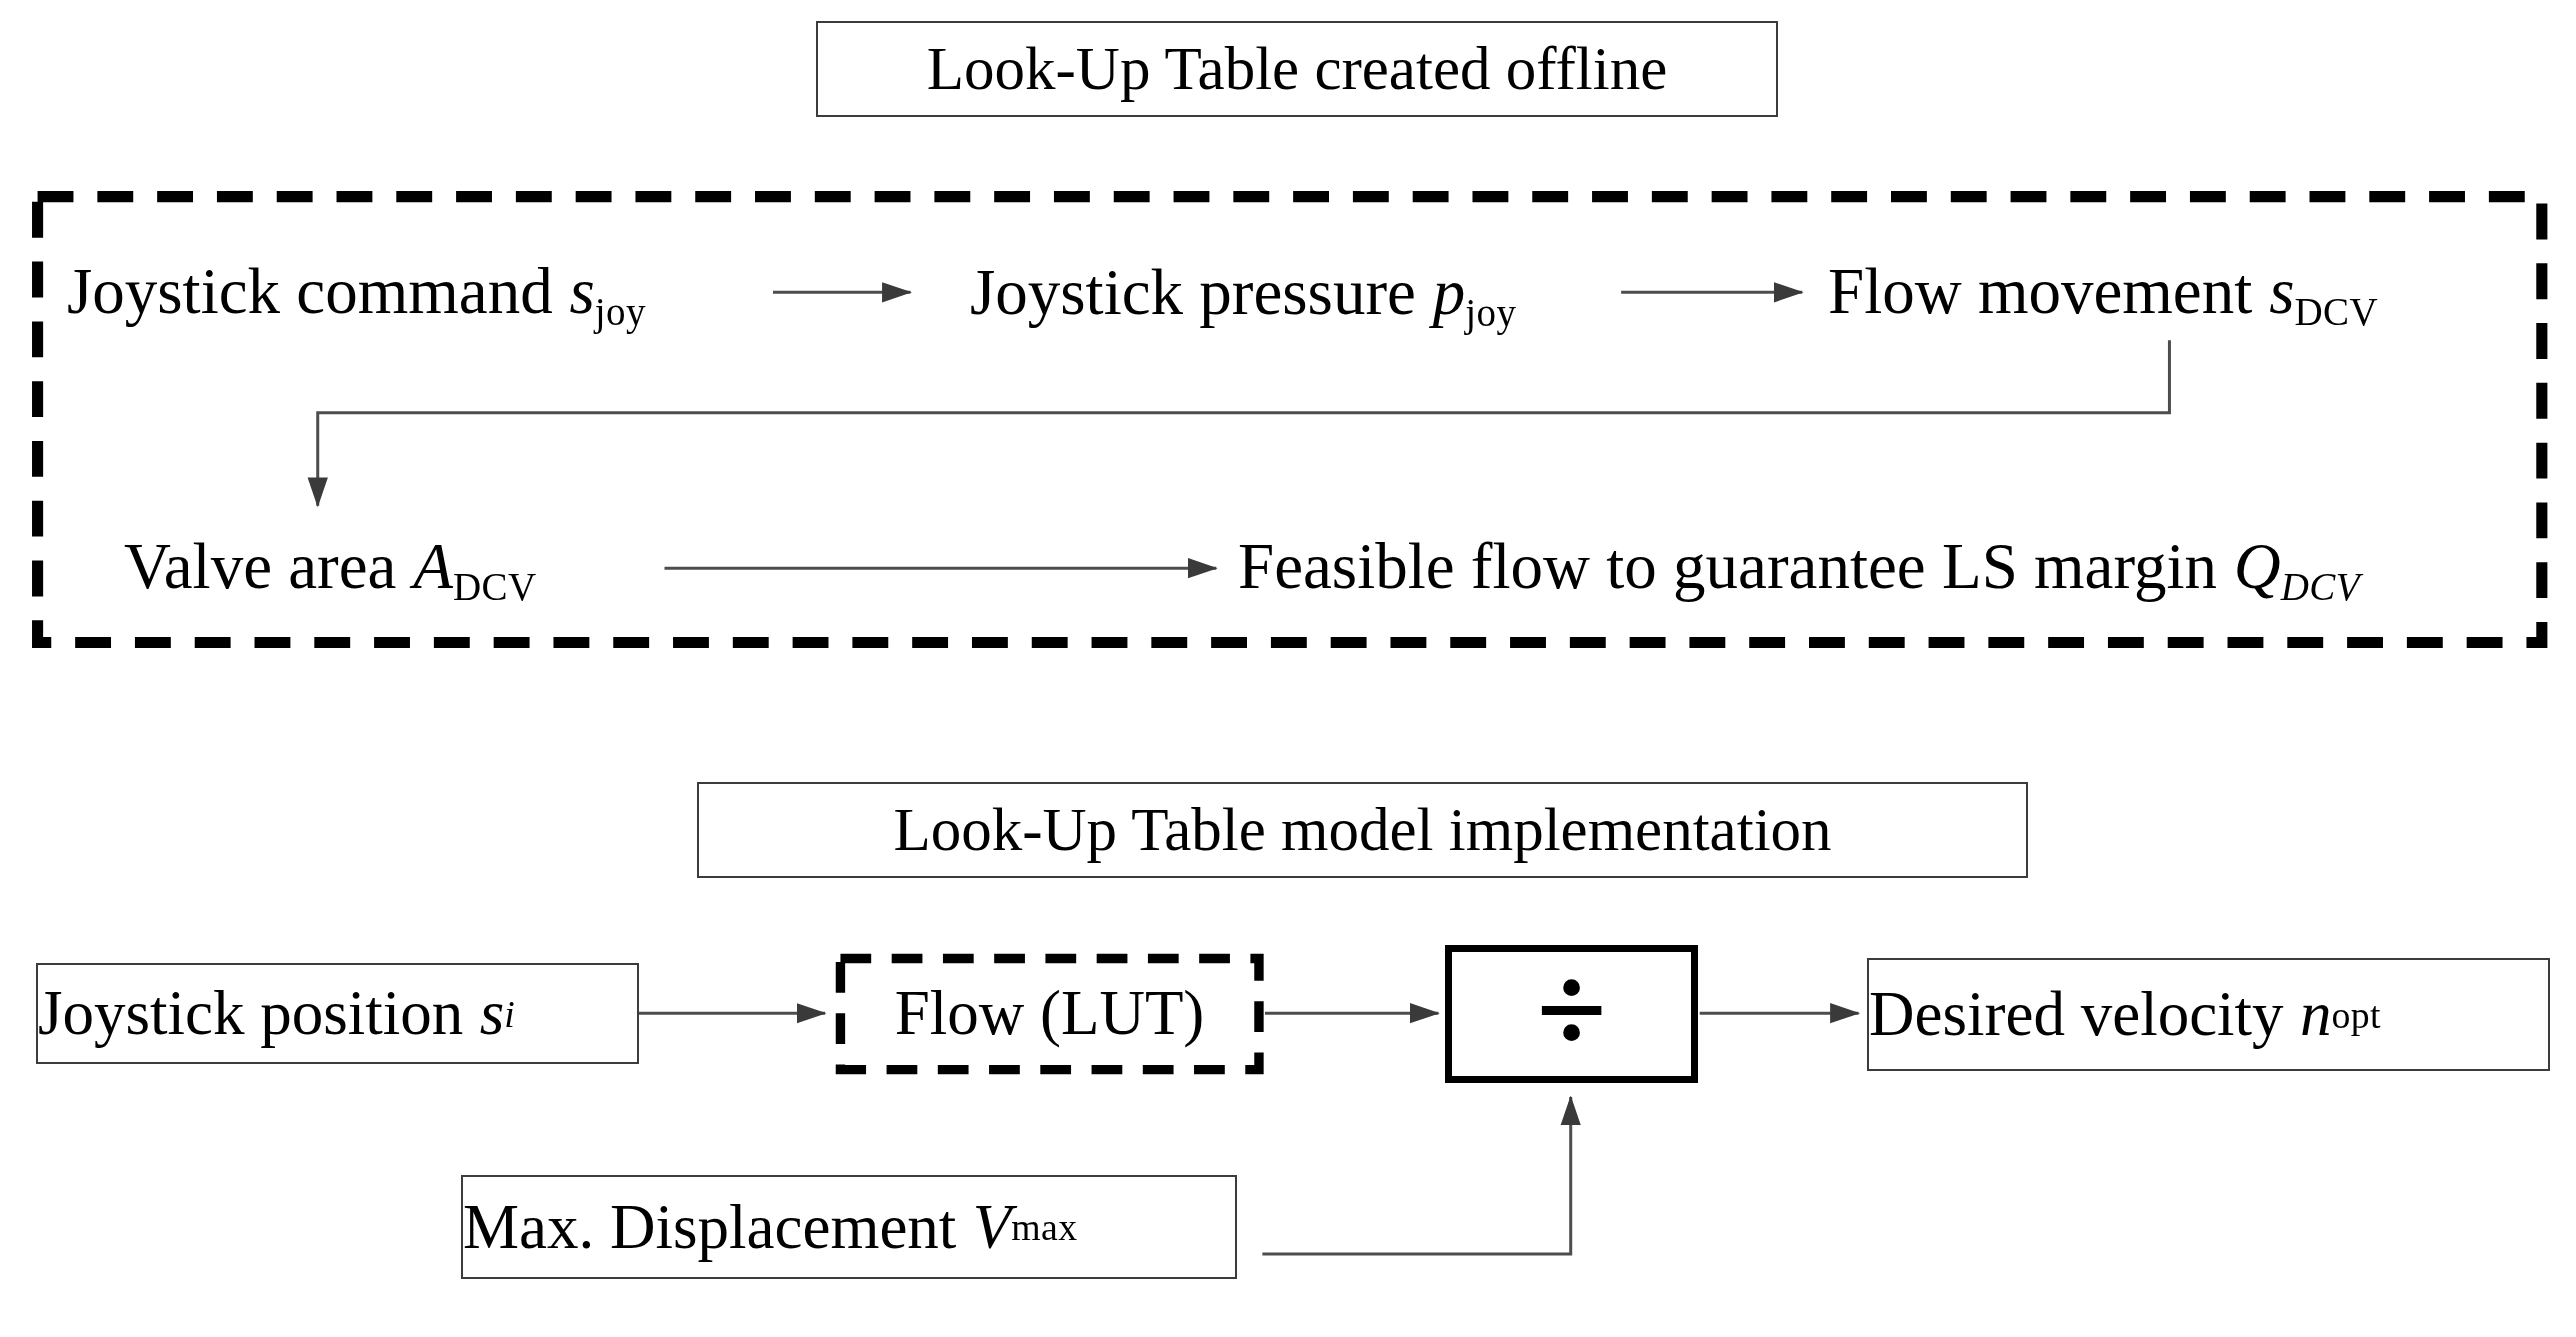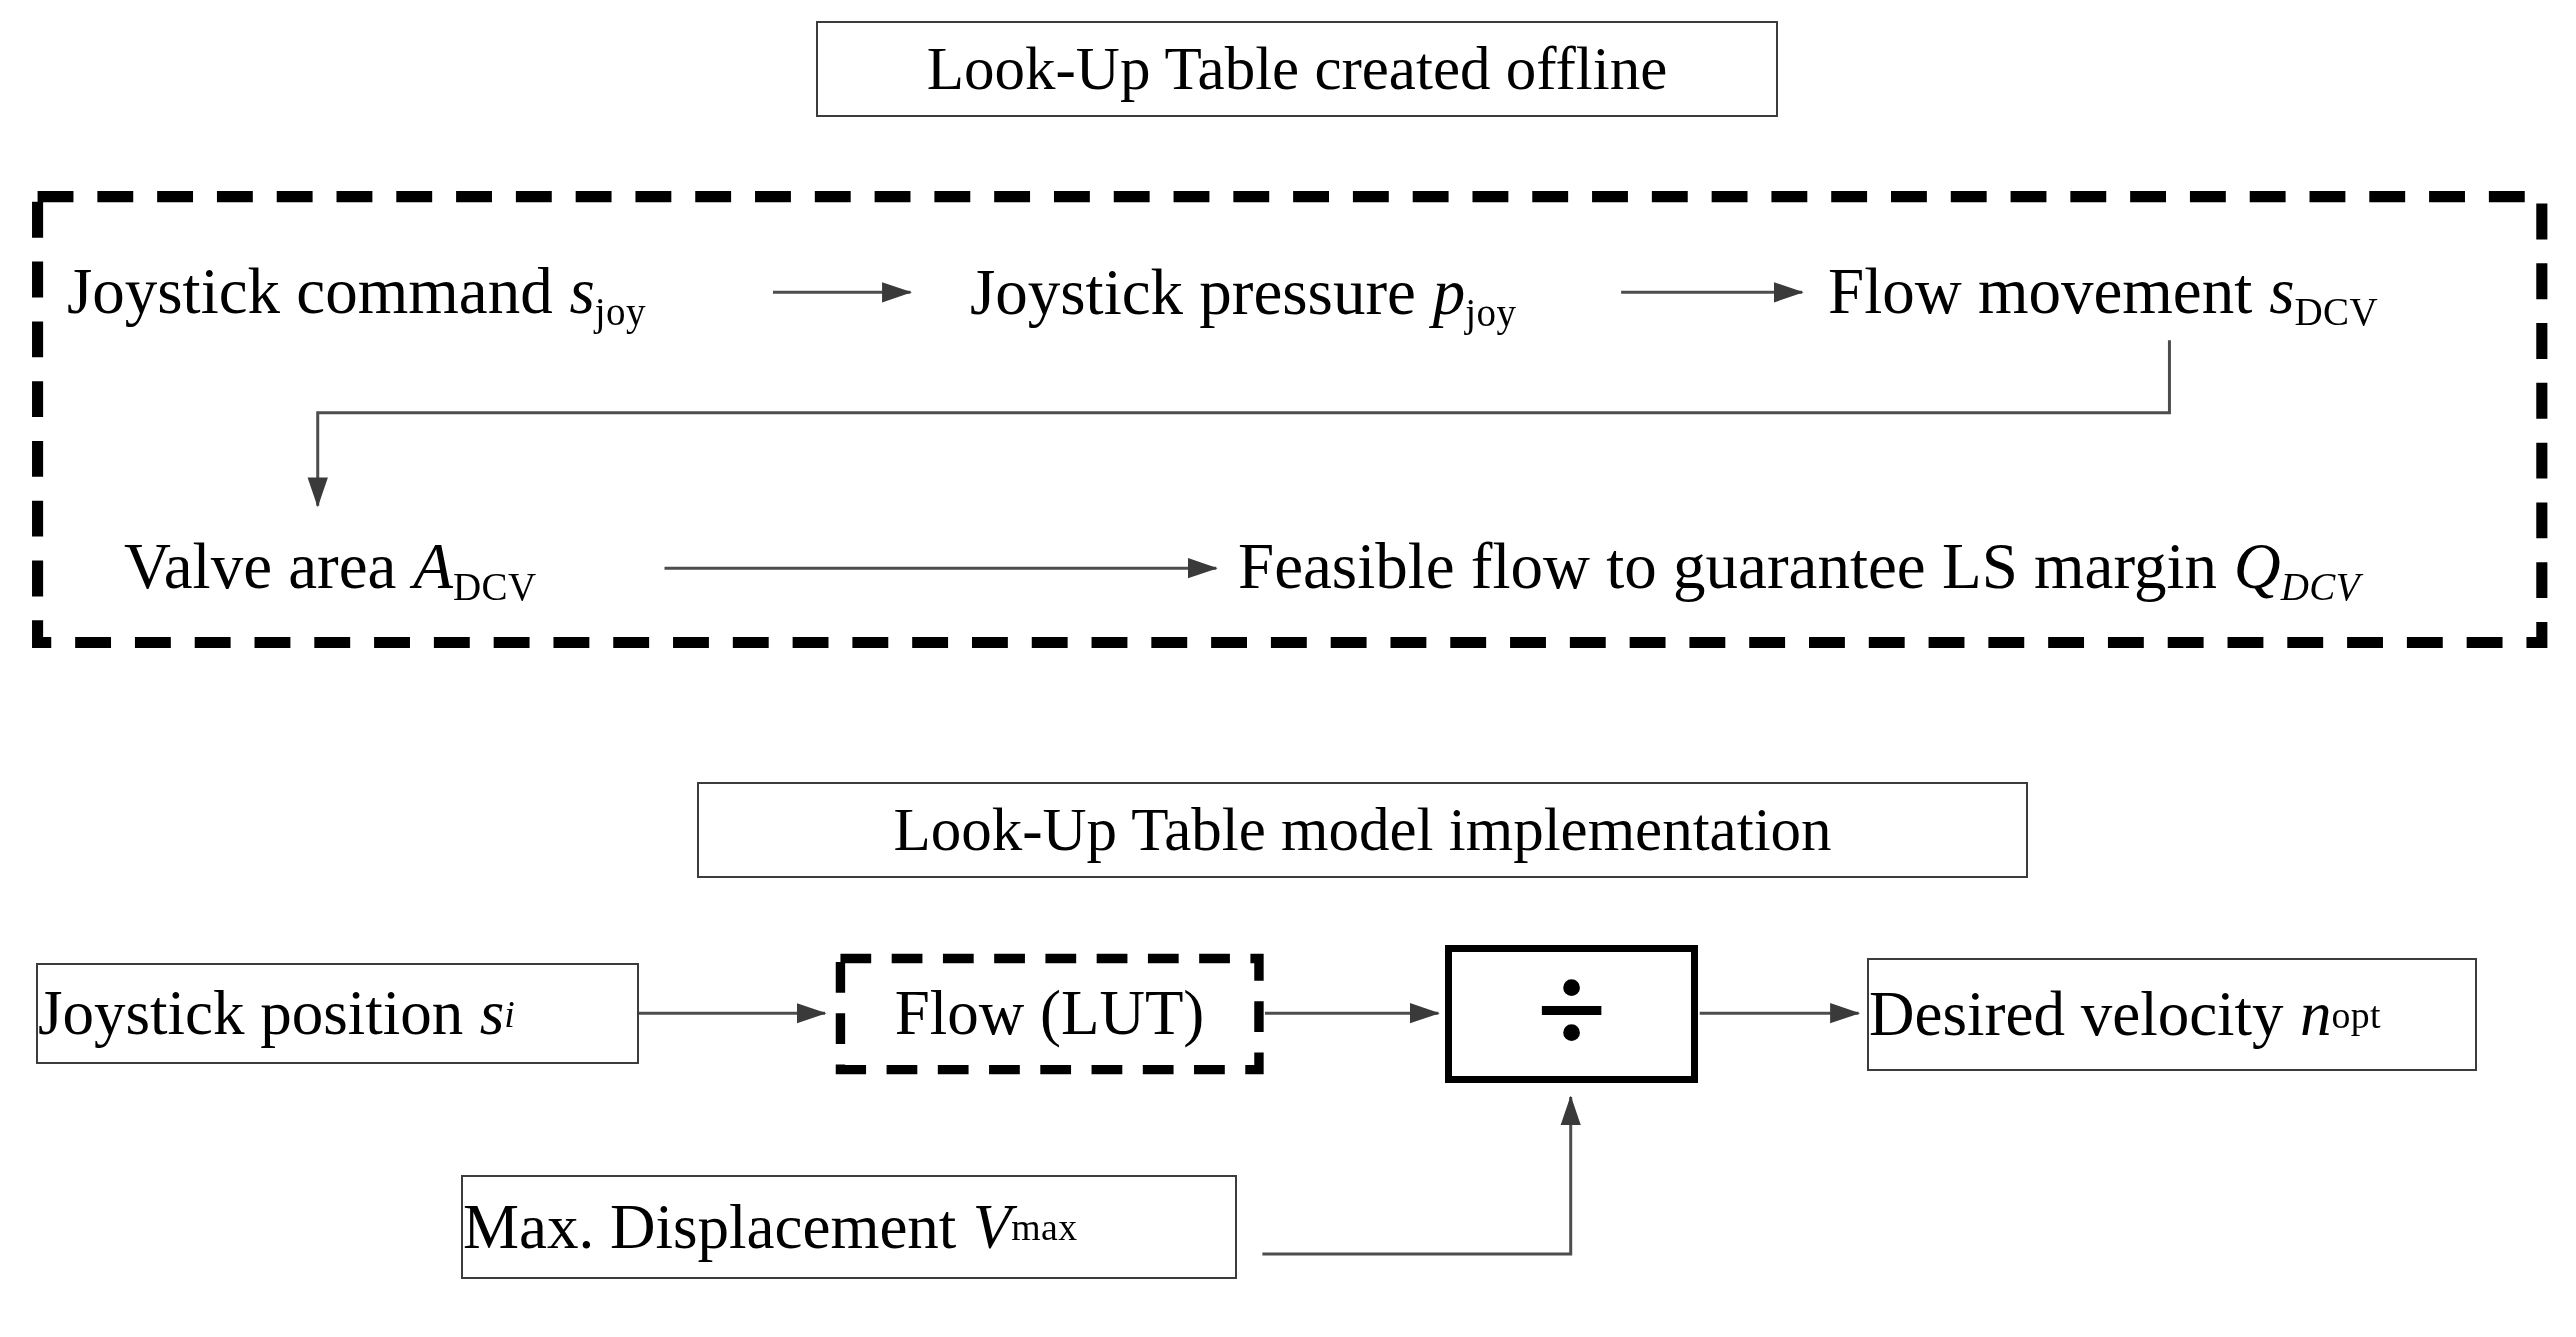--- a/index.html
+++ b/index.html
@@ -163,21 +163,21 @@
   </div>
 
   <div class="lutbox" style="left:840px; top:958px; width:419px; height:111px;">
     <span>Flow (LUT)</span>
   </div>
 
   <div class="divbox" style="left:1445px; top:945px; width:253px; height:138px;">
     <span class="sym">÷</span>
   </div>
 
-  <div class="boxed" style="left:1867px; top:958px; width:610px; height:113px;">
+  <div class="boxed" style="left:1867px; top:958px; width:683px; height:113px;">
     <span>Desired velocity</span>
       <span class="v">n</span>
       <span class="sub">opt</span>
   </div>
 
   <div class="boxed" style="left:461px; top:1175px; width:776px; height:104px;">
     <span>Max. Displacement</span>
       <span class="v">V</span>
       <span class="sub">max</span>
   </div>

